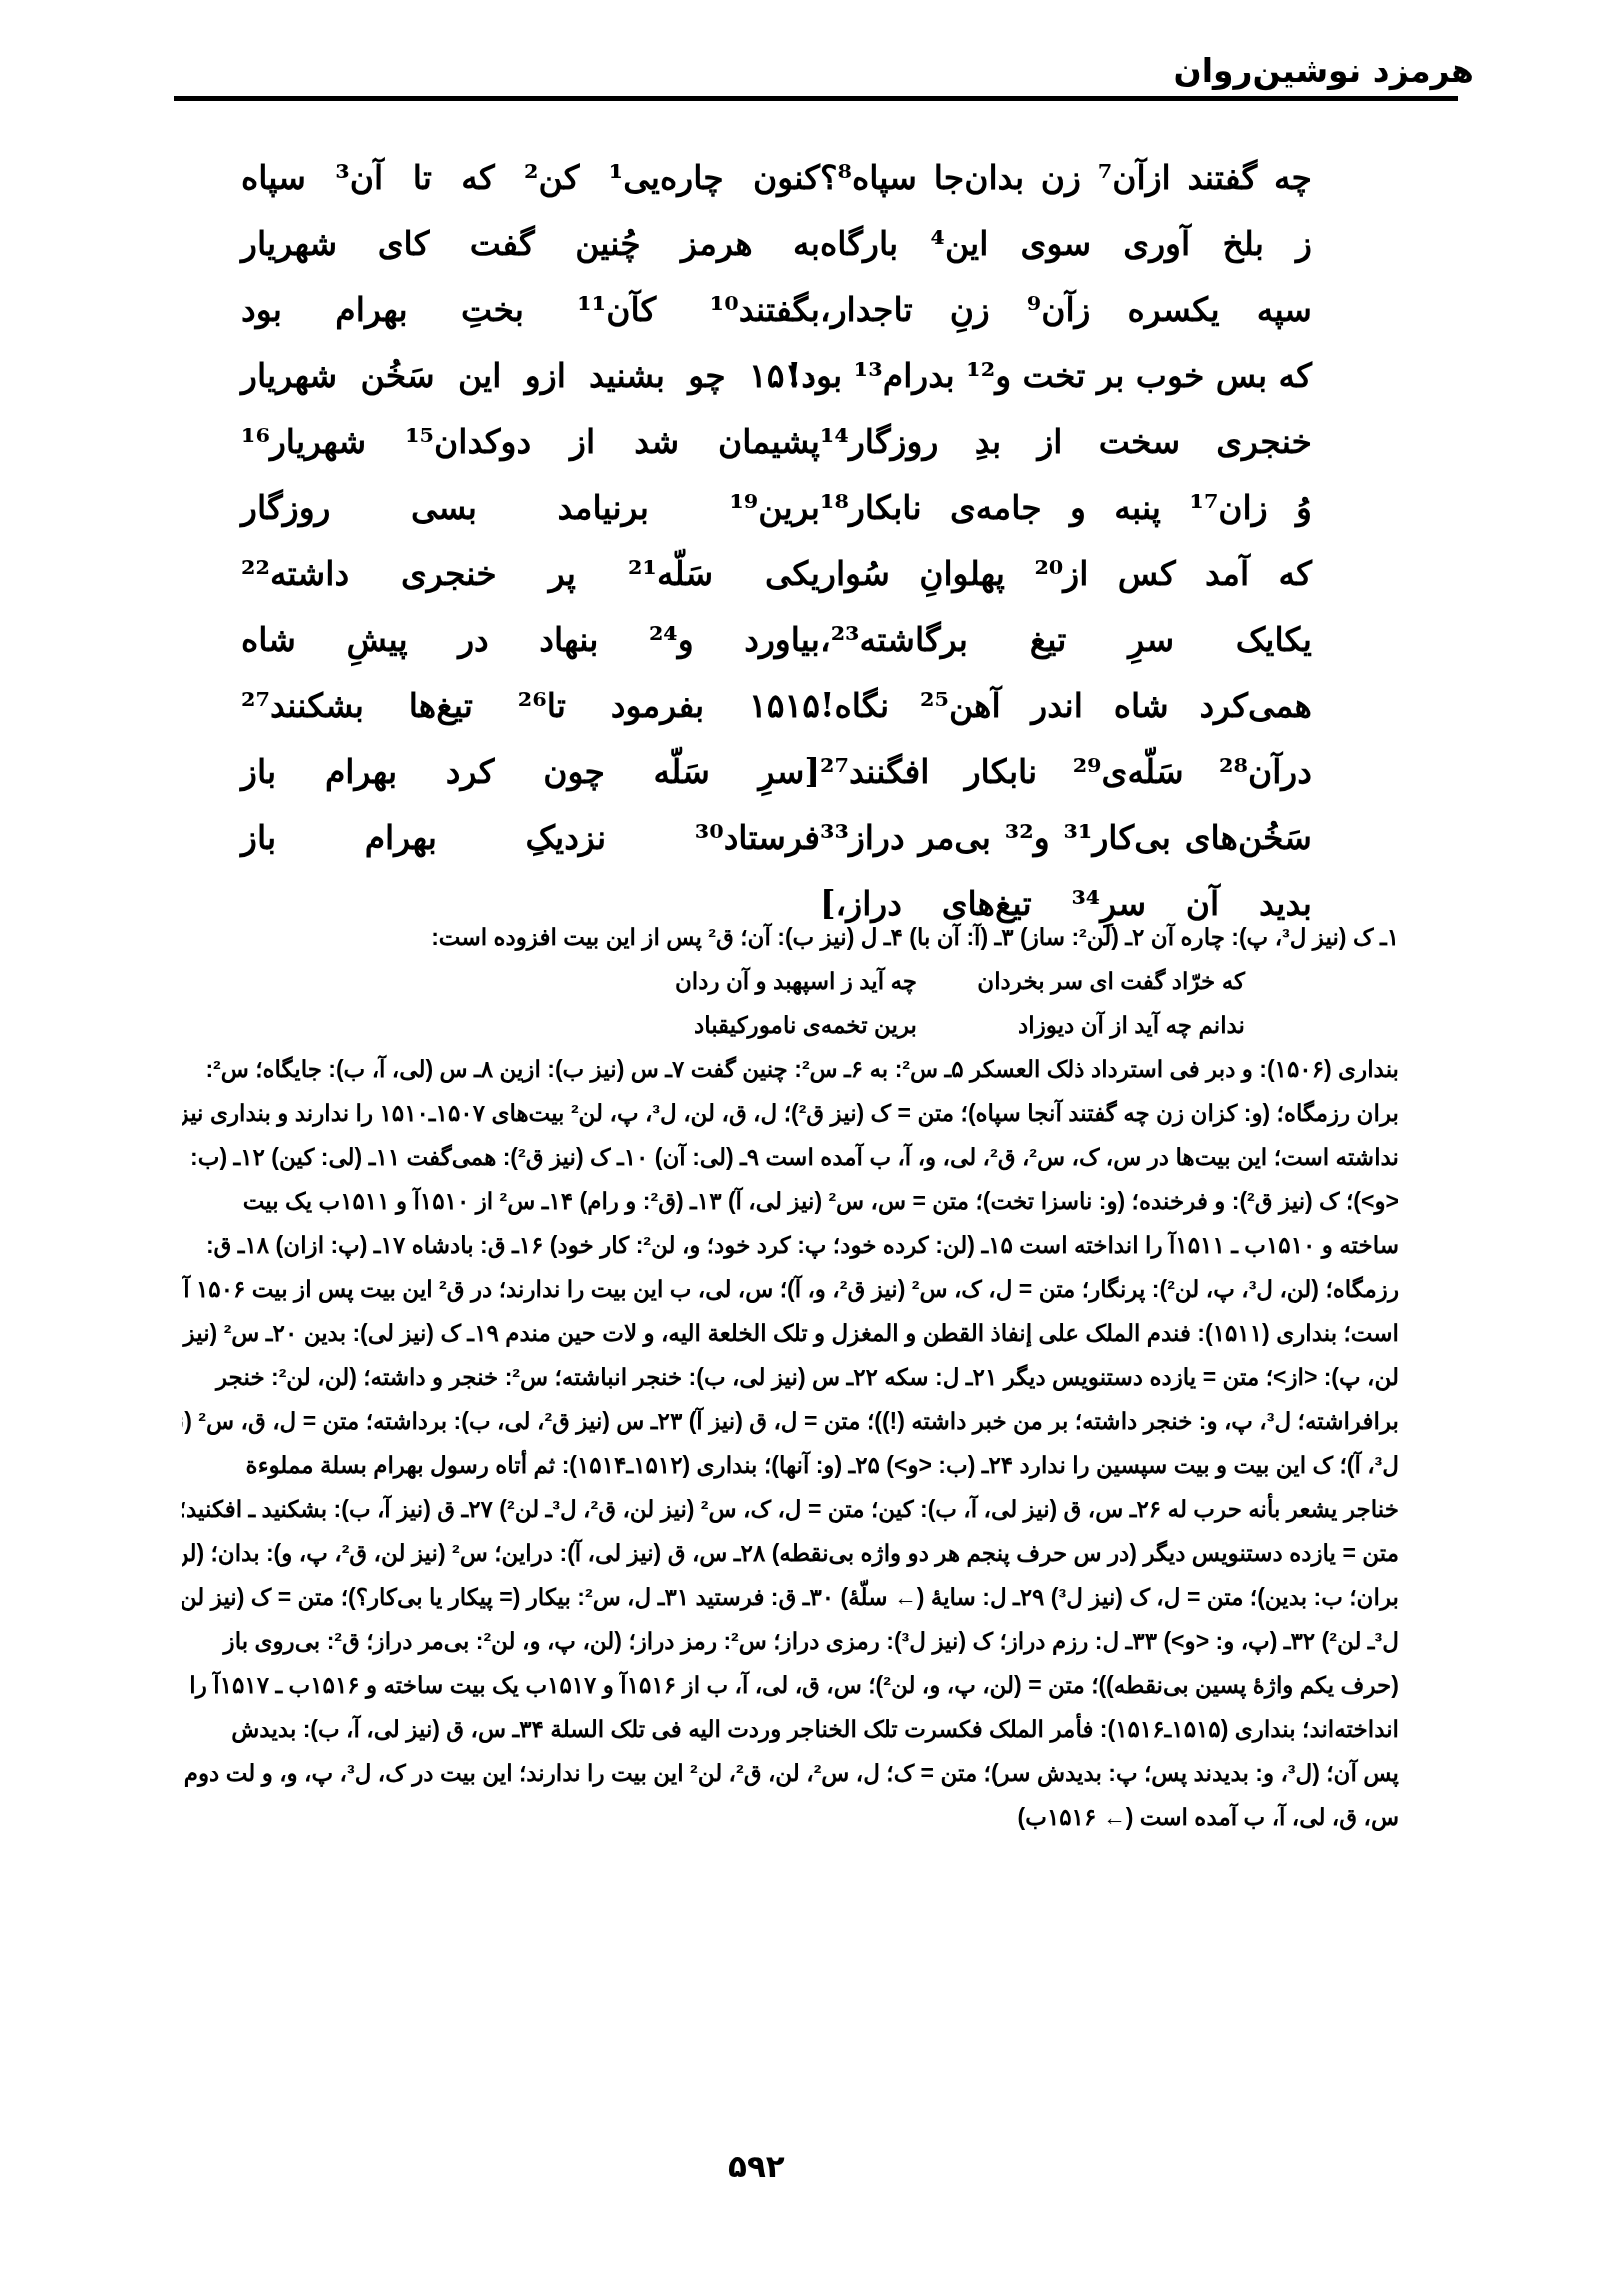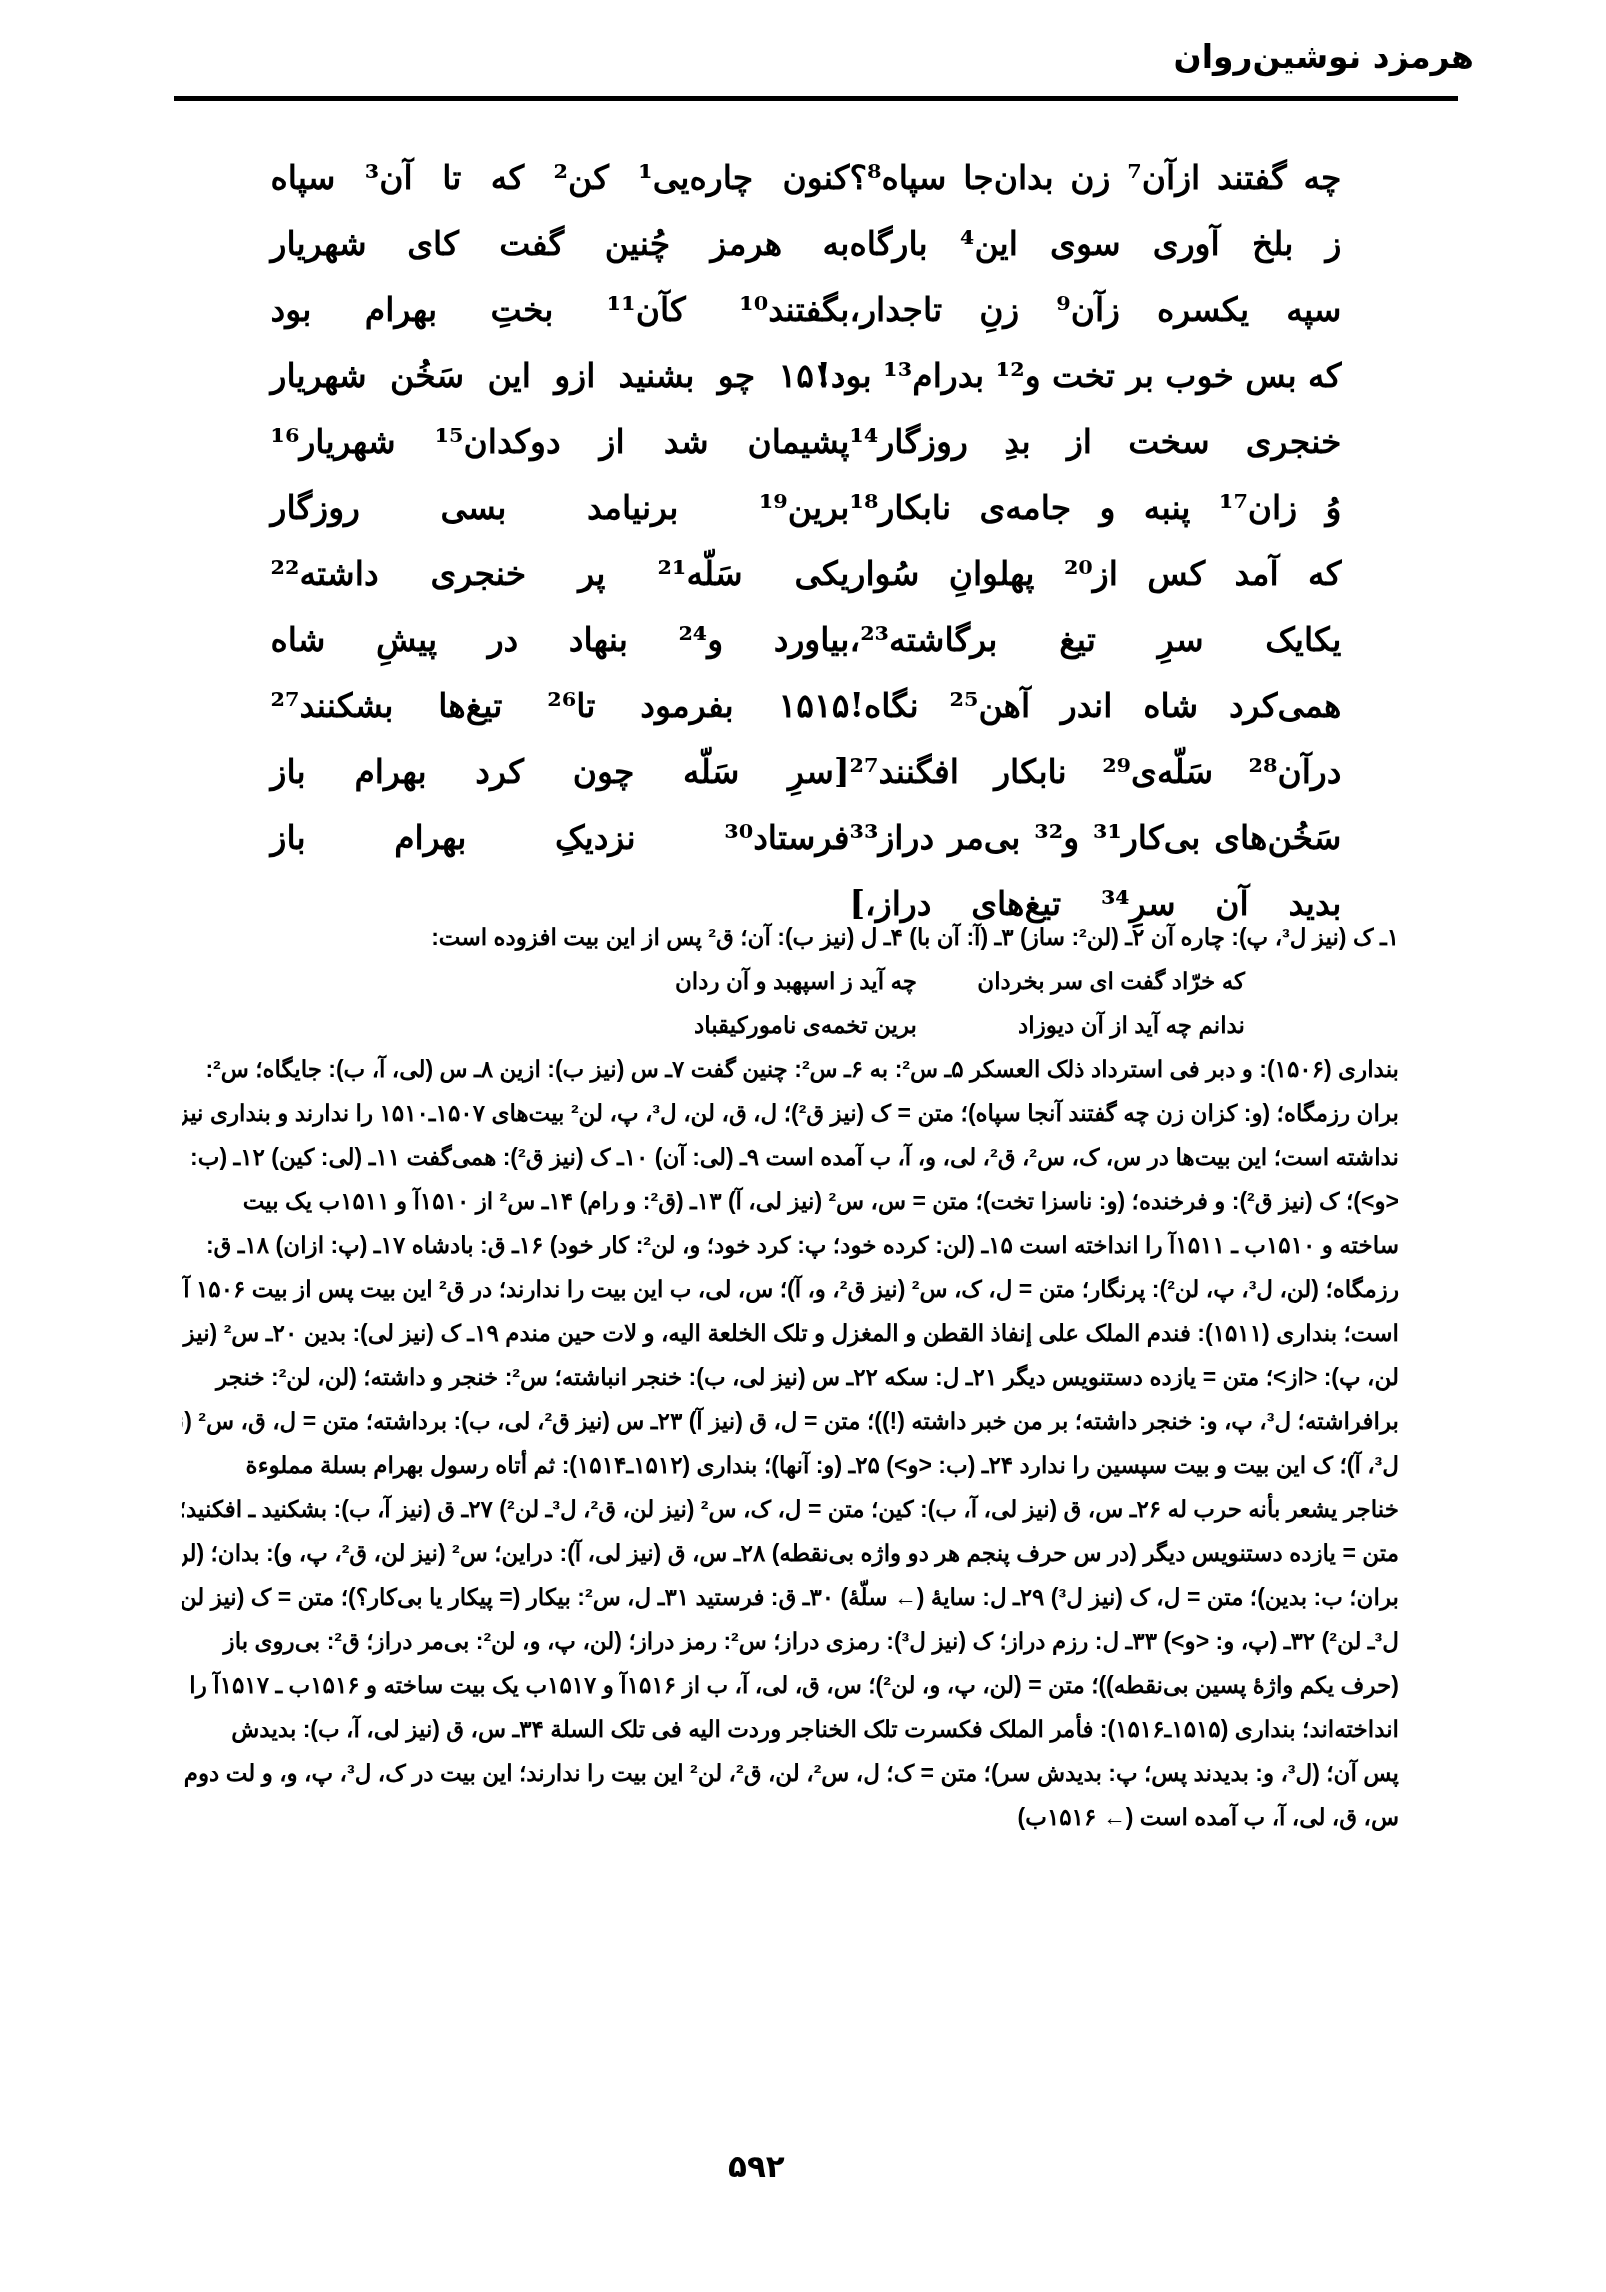--- a/index.html
+++ b/index.html
@@ -1,30 +1,30 @@
 <!DOCTYPE html>
 <html><head>
 <meta charset="utf-8">
 <style>
   html, body { margin: 0; padding: 0; background: #ffffff; }
   body {
     width: 1607px; height: 2292px; position: relative; overflow: hidden;
     color: #000; font-family: "DejaVu Sans", sans-serif;
   }
   .header-title {
-    position: absolute; right: 133px; top: 37px;
+    position: absolute; right: 133px; top: 51px;
     font-size: 33px; font-weight: bold; direction: rtl;
   }
   .header-rule {
     position: absolute; left: 174px; width: 1284px; top: 96px;
     height: 4.8px; background: #000;
   }
   .poem {
     position: absolute; top: 145px; left: 241px; width: 1130px;
-    display: flex; flex-direction: row-reverse; justify-content: center;
+    display: flex; flex-direction: row-reverse; justify-content: flex-start;
     direction: rtl;
   }
   .poem-col { width: 492px; }
   .poem-col.right { width: 579px; }
   .verse {
     font-family: "DejaVu Serif", serif; font-weight: bold;
     font-size: 33px; height: 66px; line-height: 66px;
     white-space: nowrap; text-align: justify; text-align-last: justify;
     position: relative;
   }

